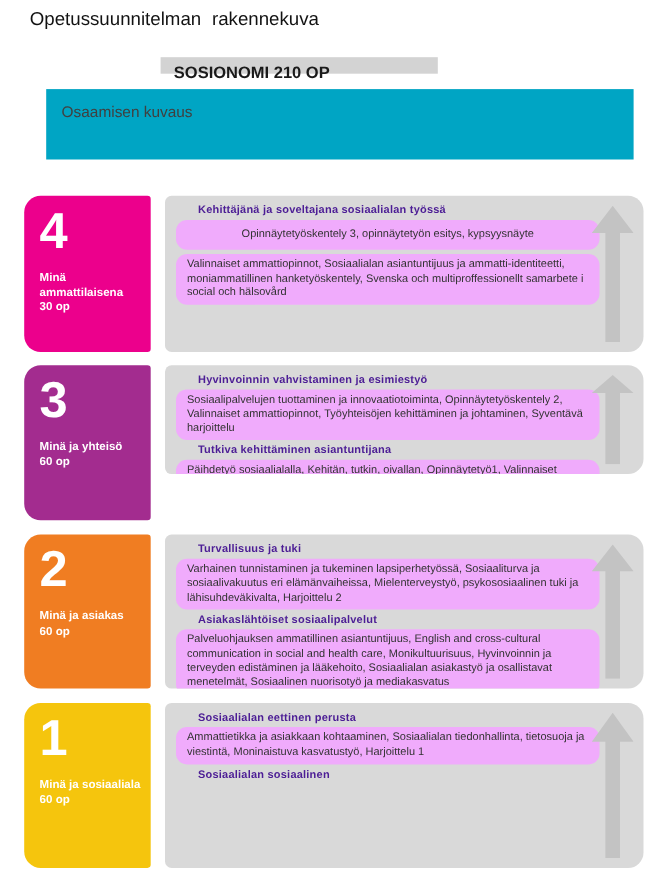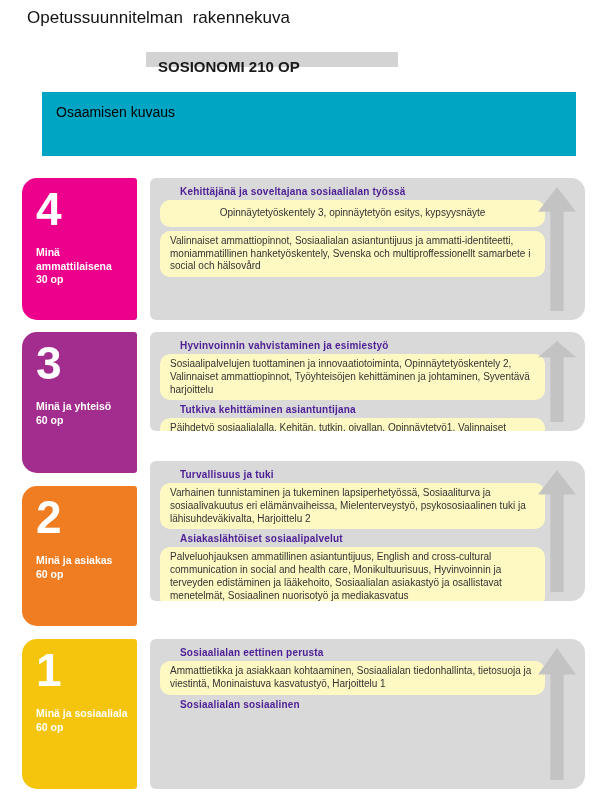--- a/index.html
+++ b/index.html
@@ -10,42 +10,42 @@
   .page-title{
     position:absolute;left:27px;top:8px;
     font-size:17px;font-weight:normal;color:#121212;word-spacing:5px;
   }
   .degree-box{
     position:absolute;left:146px;top:52px;width:252px;height:15px;
     background:#d3d3d3;font-size:15px;font-weight:bold;color:#1a1a1a;
     line-height:29px;padding-left:12px;box-sizing:border-box;
   }
   .band{
-    position:absolute;left:42px;top:92px;width:534px;height:64px;
-    color:#000000;font-size:14px;padding:12px 0 0 14px;box-sizing:border-box;
+    position:absolute;left:42px;top:81px;width:534px;height:64px;
+    color:#404040;font-size:14px;padding:12px 0 0 14px;box-sizing:border-box;
   }
   .level-box{
     position:absolute;left:22px;width:115px;
     border-radius:15px 3px 3px 15px;color:#ffffff;box-sizing:border-box;
     padding:8px 4px 0 14px;
   }
   .level-number{font-size:46px;font-weight:bold;line-height:1.0;}
   .level-label{font-size:10.5px;font-weight:bold;line-height:1.3;margin-top:14px;}
   .level-credits{font-size:10.5px;font-weight:bold;line-height:1.3;}
   .panel{
     position:absolute;left:150px;width:435px;background:#d9d9d9;
     border-radius:6px 14px 14px 6px;box-sizing:border-box;
     padding:6px 0 0 0;overflow:hidden;
   }
   .panel-heading{
     font-size:10px;font-weight:bold;color:#4c1d95;
     margin:2px 50px 3px 30px;letter-spacing:0.2px;
   }
   .pill{
-    background:#fef9c3;border-radius:10px;
+    background:#f0abfc;border-radius:10px;
     margin:2px 40px 4px 10px;padding:4px 10px;
     font-size:10px;line-height:1.28;color:#323232;
   }
   .pill.center{text-align:center;padding:7px 10px;}
   .arrow{
     position:absolute;right:9px;top:9px;bottom:9px;width:38px;
   }
   .arrow svg{width:100%;height:100%;display:block;}
 </style>
 </head>
@@ -90,21 +90,21 @@
         <polygon points="20,0 40,20 27,20 27,100 13,100 13,20 0,20" fill="#c3c3c3"></polygon>
       </svg>
   </div>
 </div>
 
 <div class="level-box" style="top: 486px; height: 140px; background: rgb(240, 125, 34);">
   <div class="level-number">2</div>
   <div class="level-label">Minä ja asiakas</div>
   <div class="level-credits">60 op</div>
 </div>
-<div class="panel" style="top:461px;height:140px;">
+<div class="panel" style="top:486px;height:140px;">
   <div class="panel-heading">Turvallisuus ja tuki</div>
   <div class="pill">Varhainen tunnistaminen ja tukeminen lapsiperhetyössä, Sosiaaliturva ja sosiaalivakuutus eri elämänvaiheissa, Mielenterveystyö, psykososiaalinen tuki ja lähisuhdeväkivalta, Harjoittelu 2</div>
   <div class="panel-heading">Asiakaslähtöiset sosiaalipalvelut</div>
   <div class="pill">Palveluohjauksen ammatillinen asiantuntijuus, English and cross-cultural communication in social and health care, Monikultuurisuus, Hyvinvoinnin ja terveyden edistäminen ja lääkehoito, Sosiaalialan asiakastyö ja osallistavat menetelmät, Sosiaalinen nuorisotyö ja mediakasvatus</div>
   <div class="arrow">
     <svg viewBox="0 0 40 100" preserveAspectRatio="none">
         <polygon points="20,0 40,20 27,20 27,100 13,100 13,20 0,20" fill="#c3c3c3"></polygon>
       </svg>
   </div>
 </div>

